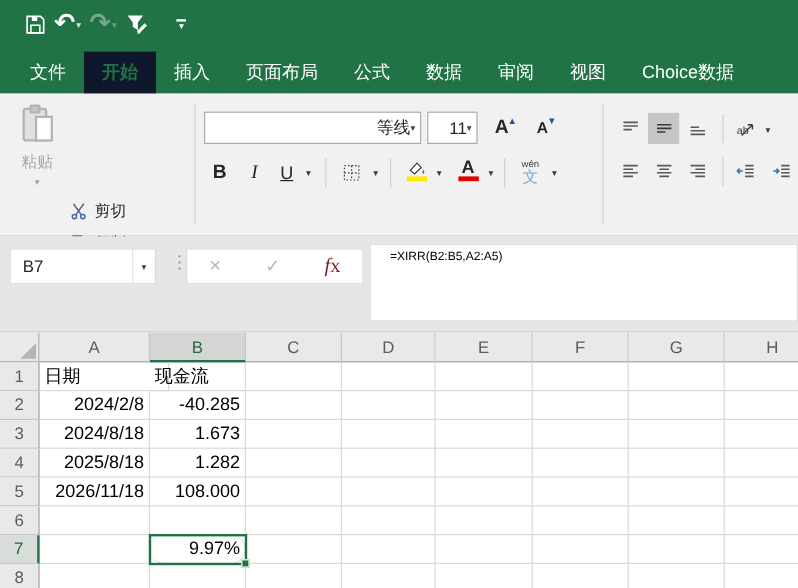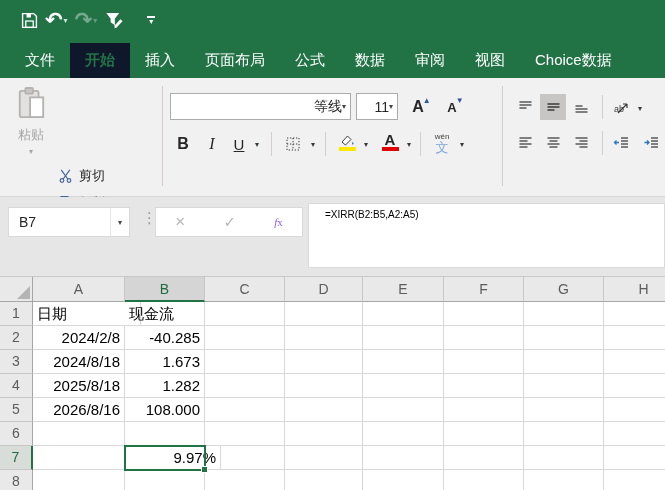--- a/index.html
+++ b/index.html
@@ -62,21 +62,21 @@
 
   
   .fstrip { position:absolute; left:0; top:197px; width:665px; height:79px; background:#e6e6e6; }
   .namebox { position:absolute; left:8px; top:10px; width:122px; height:30px; background:#fff; border:1px solid #d9d9d9; display:flex; align-items:center; }
   .namebox .val { flex:1; font-size:14px; color:#262626; padding-left:10px; }
   .namebox .chev { padding:0 7px; color:#444; border-left:1px solid #e4e4e4; align-self:stretch; display:flex; align-items:center; }
   .fdots { position:absolute; left:142px; top:12px; color:#9b9b9b; font-size:15px; letter-spacing:-1px; }
   .fbuttons { position:absolute; left:155px; top:10px; width:148px; height:30px; background:#fff; border:1px solid #d9d9d9; display:flex; align-items:center; justify-content:space-around; }
   .fx-x { font-size:17px; color:#b8b6b4; }
   .fx-ck { font-size:15px; color:#b8b6b4; }
-  .fx-fx { font-size:11px; color:#8b5cf6; font-family:"Liberation Serif",serif; }
+  .fx-fx { font-size:17px; color:#7f1d1d; font-family:"Liberation Serif",serif; }
   .fx-fx i { font-style:italic; }
   .formulabox { position:absolute; left:308px; top:6px; width:357px; height:65px; background:#fff; border:1px solid #d9d9d9; }
   .formulabox .txt { position:absolute; left:16px; top:5px; font-size:10px; color:#000; white-space:nowrap; }
 
   
   .grid { position:absolute; left:0; top:276px; width:665px; height:214px; background:#fff; border-top:1px solid #c9c9c9; overflow:hidden; }
   .gcorner { position:absolute; background:#e9e9e9; border-right:1px solid #a6a6a6; border-bottom:1px solid #a6a6a6; }
   .tri { position:absolute; right:2px; bottom:2px; width:0; height:0; border-bottom:13px solid #b4b4b4; border-left:13px solid transparent; }
   .gcolh { position:absolute; background:#e9e9e9; border-right:1px solid #c6c6c6; border-bottom:1px solid #a6a6a6; font-size:14px; color:#5c5c5c; text-align:center; line-height:24px; }
   .gcolh.gactC { background:#d5d5d5; border-bottom:2px solid #217346; color:#1e6a41; }
@@ -372,38 +372,38 @@
       <div class="gcell" style="left: 524px; top: 73px; width: 80px; height: 24px;"></div>
       <div class="gcell" style="left: 604px; top: 73px; width: 80px; height: 24px;"></div>
       <div class="gcell ar" style="left: 33px; top: 97px; width: 92px; height: 24px;">2025/8/18</div>
       <div class="gcell ar" style="left: 125px; top: 97px; width: 80px; height: 24px;">1.282</div>
       <div class="gcell" style="left: 205px; top: 97px; width: 80px; height: 24px;"></div>
       <div class="gcell" style="left: 285px; top: 97px; width: 78px; height: 24px;"></div>
       <div class="gcell" style="left: 363px; top: 97px; width: 81px; height: 24px;"></div>
       <div class="gcell" style="left: 444px; top: 97px; width: 80px; height: 24px;"></div>
       <div class="gcell" style="left: 524px; top: 97px; width: 80px; height: 24px;"></div>
       <div class="gcell" style="left: 604px; top: 97px; width: 80px; height: 24px;"></div>
-      <div class="gcell ar" style="left: 33px; top: 121px; width: 92px; height: 24px;">2026/8/16</div>
+      <div class="gcell ar" style="left: 33px; top: 121px; width: 92px; height: 24px;">2026/11/18</div>
       <div class="gcell ar" style="left: 125px; top: 121px; width: 80px; height: 24px;">108.000</div>
       <div class="gcell" style="left: 205px; top: 121px; width: 80px; height: 24px;"></div>
       <div class="gcell" style="left: 285px; top: 121px; width: 78px; height: 24px;"></div>
       <div class="gcell" style="left: 363px; top: 121px; width: 81px; height: 24px;"></div>
       <div class="gcell" style="left: 444px; top: 121px; width: 80px; height: 24px;"></div>
       <div class="gcell" style="left: 524px; top: 121px; width: 80px; height: 24px;"></div>
       <div class="gcell" style="left: 604px; top: 121px; width: 80px; height: 24px;"></div>
       <div class="gcell" style="left: 33px; top: 145px; width: 92px; height: 24px;"></div>
       <div class="gcell" style="left: 125px; top: 145px; width: 80px; height: 24px;"></div>
       <div class="gcell" style="left: 205px; top: 145px; width: 80px; height: 24px;"></div>
       <div class="gcell" style="left: 285px; top: 145px; width: 78px; height: 24px;"></div>
       <div class="gcell" style="left: 363px; top: 145px; width: 81px; height: 24px;"></div>
       <div class="gcell" style="left: 444px; top: 145px; width: 80px; height: 24px;"></div>
       <div class="gcell" style="left: 524px; top: 145px; width: 80px; height: 24px;"></div>
       <div class="gcell" style="left: 604px; top: 145px; width: 80px; height: 24px;"></div>
       <div class="gcell" style="left: 33px; top: 169px; width: 92px; height: 24px;"></div>
-      <div class="gcell ar" style="left: 125px; top: 169px; width: 96px; height: 24px;">9.97%</div>
+      <div class="gcell ar" style="left: 125px; top: 169px; width: 80px; height: 24px; border-radius: 12px;">9.97%</div>
       <div class="gcell" style="left: 205px; top: 169px; width: 80px; height: 24px;"></div>
       <div class="gcell" style="left: 285px; top: 169px; width: 78px; height: 24px;"></div>
       <div class="gcell" style="left: 363px; top: 169px; width: 81px; height: 24px;"></div>
       <div class="gcell" style="left: 444px; top: 169px; width: 80px; height: 24px;"></div>
       <div class="gcell" style="left: 524px; top: 169px; width: 80px; height: 24px;"></div>
       <div class="gcell" style="left: 604px; top: 169px; width: 80px; height: 24px;"></div>
       <div class="gcell" style="left: 33px; top: 193px; width: 92px; height: 24px;"></div>
       <div class="gcell" style="left: 125px; top: 193px; width: 80px; height: 24px;"></div>
       <div class="gcell" style="left: 205px; top: 193px; width: 80px; height: 24px;"></div>
       <div class="gcell" style="left: 285px; top: 193px; width: 78px; height: 24px;"></div>

